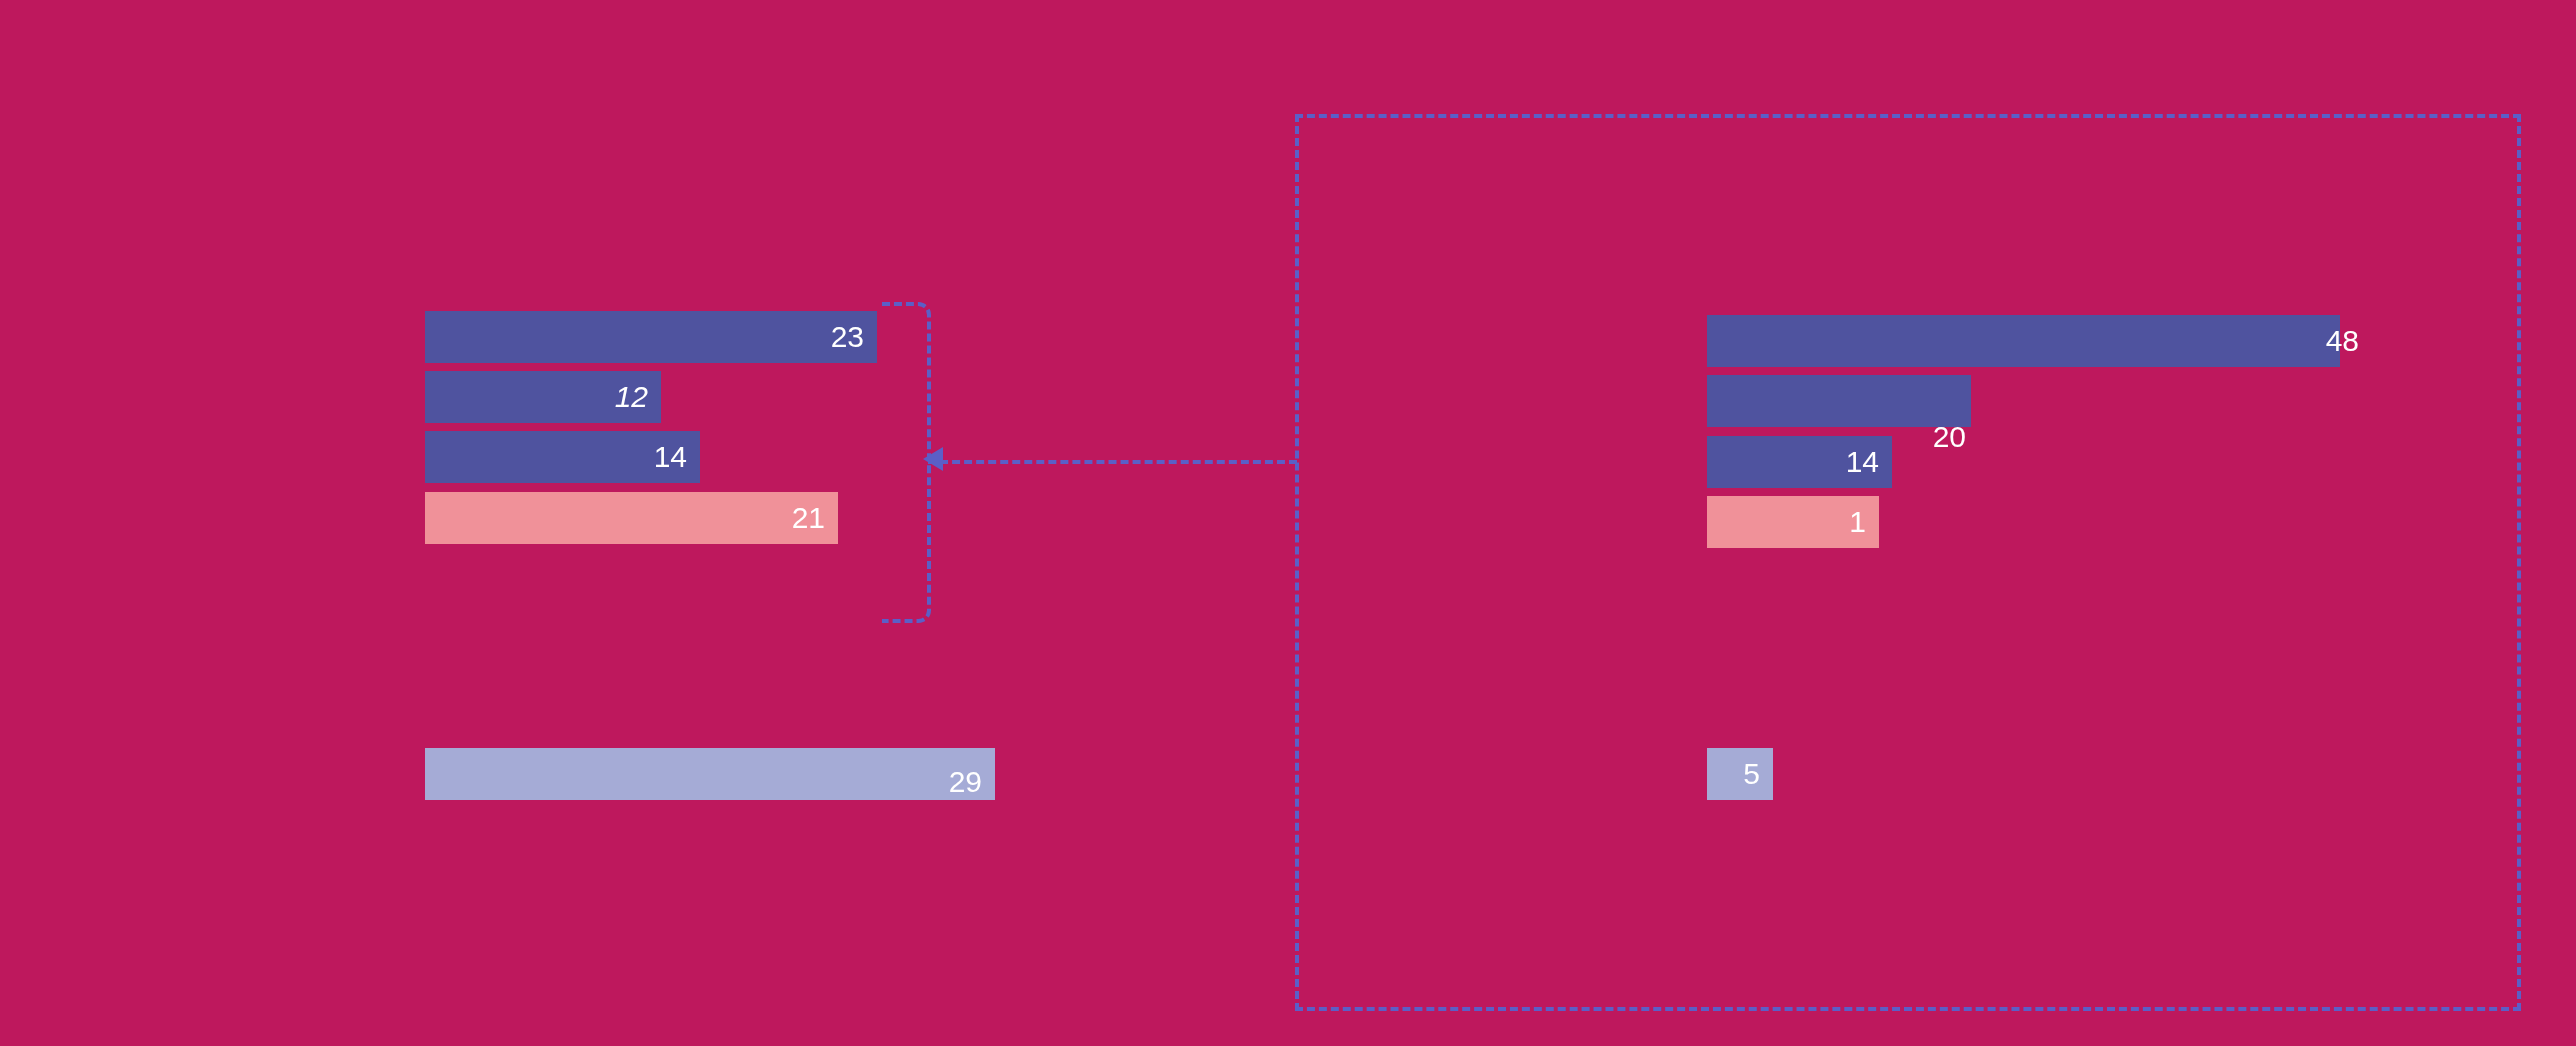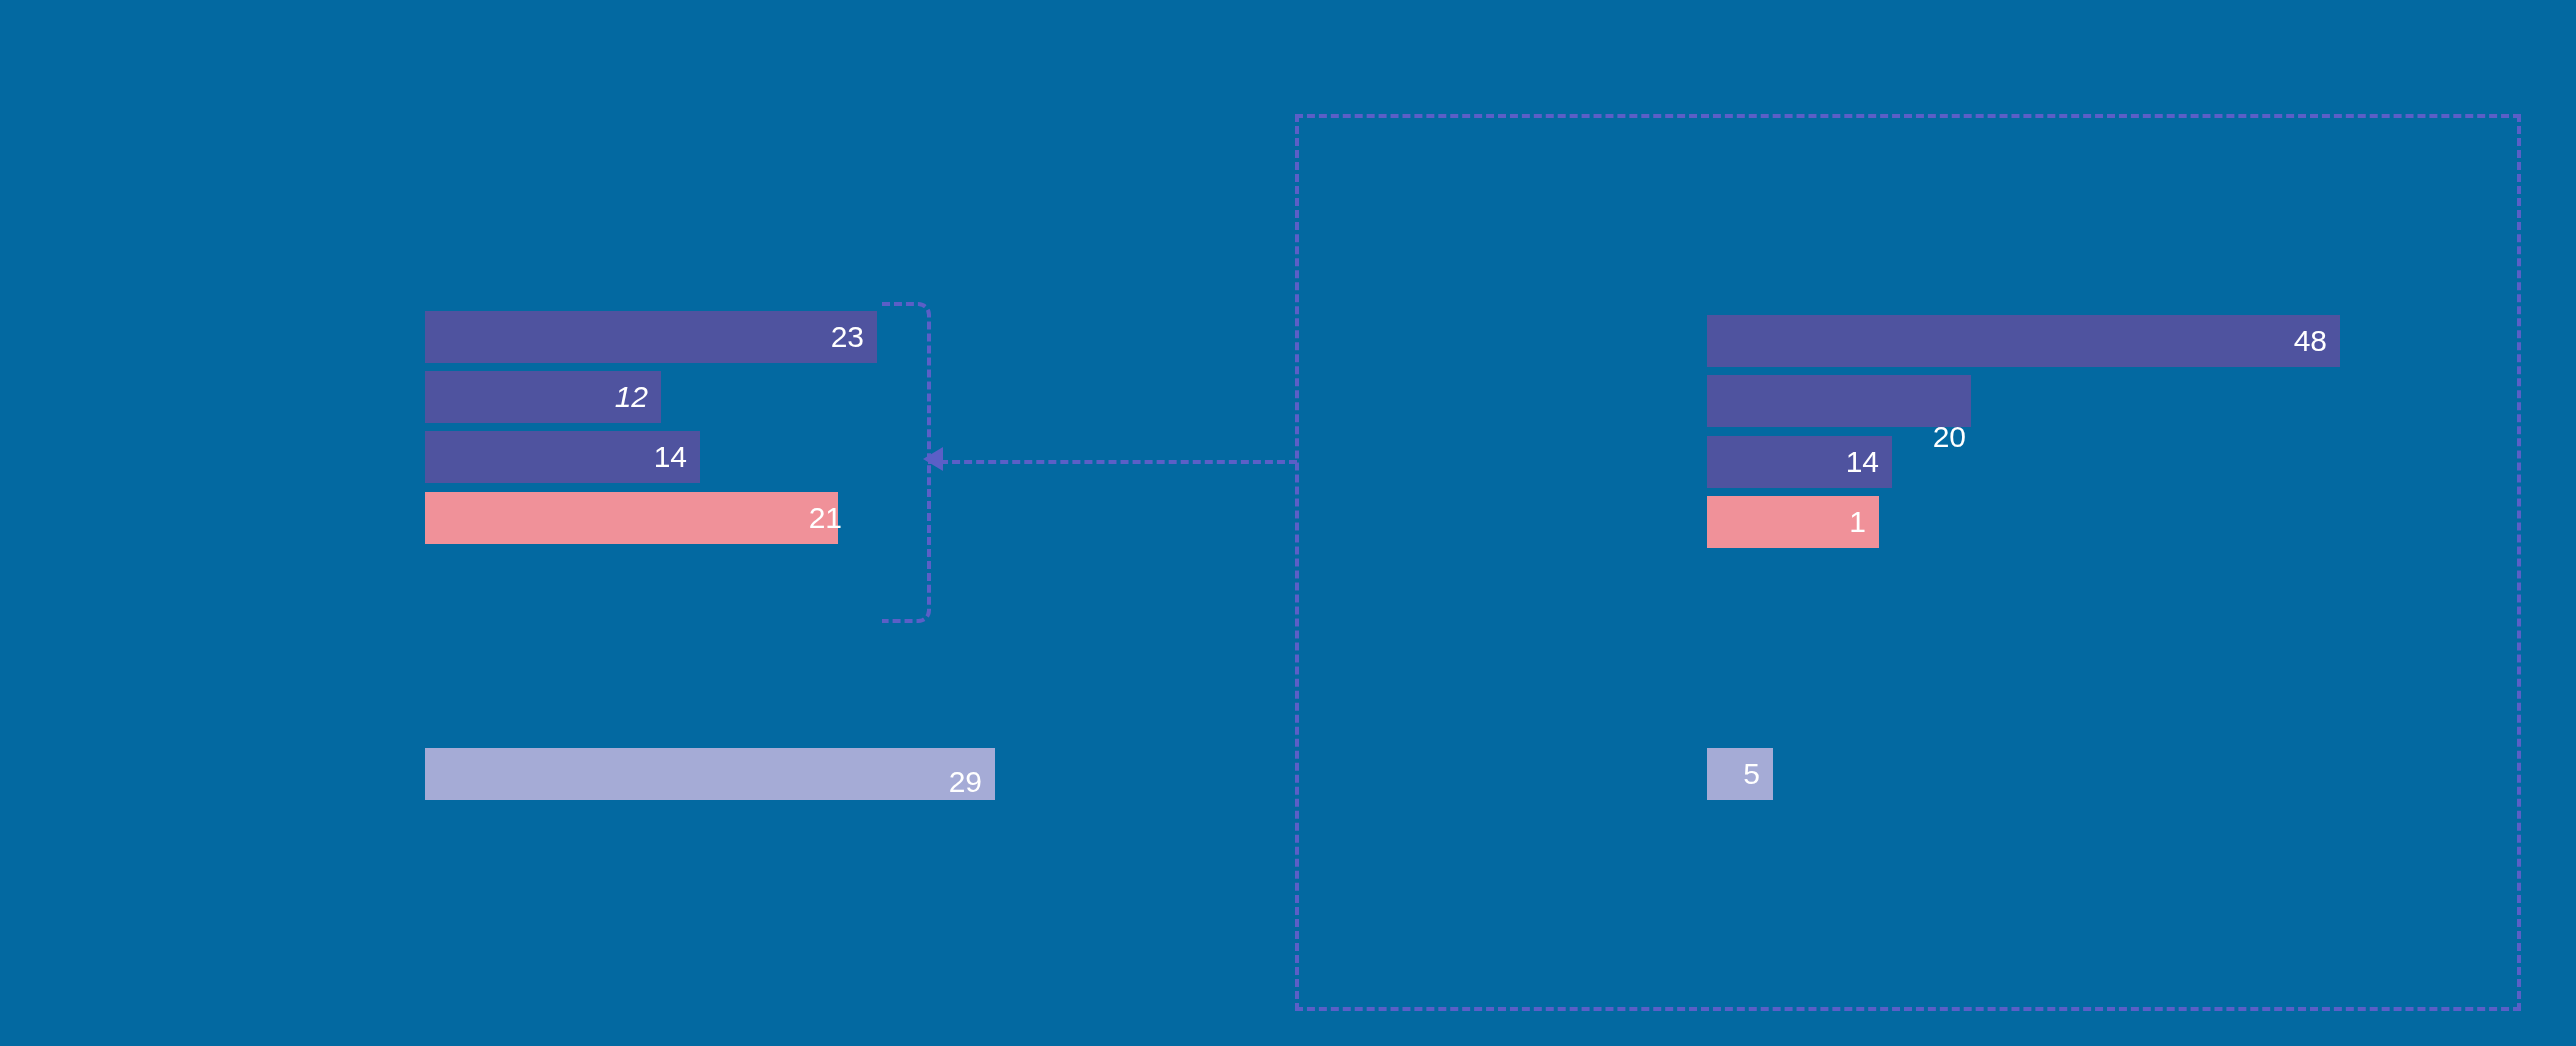--- a/index.html
+++ b/index.html
@@ -8,21 +8,21 @@
     padding: 0;
     background: #000000;
   }
   body {
     font-family: "Liberation Sans", sans-serif;
   }
   #stage {
     position: relative;
     width: 2576px;
     height: 1047px;
-    background: #0369a1;
+    background: #be185d;
     overflow: hidden;
   }
   .panel {
     position: absolute;
     top: 0;
     height: 1047px;
   }
   #panel-left  { left: 0px;    width: 1288px; }
   #panel-right { left: 1288px; width: 1288px; }
 
@@ -114,35 +114,35 @@
       <div class="bar-label" id="l-lab-1" style="left: 0px; width: 223px; font-style: italic;">12</div>
     </div>
 
     <div class="bar-row" style="left:425px; top:431px;">
       <div class="bar" id="l-bar-2" style="width: 275px; background: rgb(79, 83, 159);"></div>
       <div class="bar-label" id="l-lab-2" style="left: 0px; width: 262px;">14</div>
     </div>
 
     <div class="bar-row" style="left:425px; top:492px;">
       <div class="bar" id="l-bar-3" style="width: 413px; background: rgb(240, 145, 153);"></div>
-      <div class="bar-label" id="l-lab-3" style="left: 0px; width: 400px; padding-left: 17px;">21</div>
+      <div class="bar-label" id="l-lab-3" style="left: 0px; width: 400px;">21</div>
     </div>
 
     <div class="bar-row" style="left:425px; top:748px;">
       <div class="bar" id="l-bar-4" style="width: 570px; background: rgb(165, 171, 214);"></div>
       <div class="bar-label" id="l-lab-4" style="left: 0px; width: 557px; margin-top: 8px;">29</div>
     </div>
 
   </div>
 
   <div class="panel" id="panel-right">
 
     <div class="bar-row" style="left:419px; top:315px;">
       <div class="bar" id="r-bar-0" style="width: 633px; background: rgb(79, 83, 159);"></div>
-      <div class="bar-label" id="r-lab-0" style="left: 0px; width: 620px;">48</div>
+      <div class="bar-label" id="r-lab-0" style="left: 0px; width: 620px; padding-left: 32px;">48</div>
     </div>
 
     <div class="bar-row" style="left:419px; top:375px;">
       <div class="bar" id="r-bar-1" style="width: 264px; background: rgb(79, 83, 159);"></div>
       <div class="bar-label" id="r-lab-1" style="left: 8px; width: 251px; margin-top: 36px;">20</div>
     </div>
 
     <div class="bar-row" style="left:419px; top:436px;">
       <div class="bar" id="r-bar-2" style="width: 185px; background: rgb(79, 83, 159);"></div>
       <div class="bar-label" id="r-lab-2" style="left: 0px; width: 172px;">14</div>

